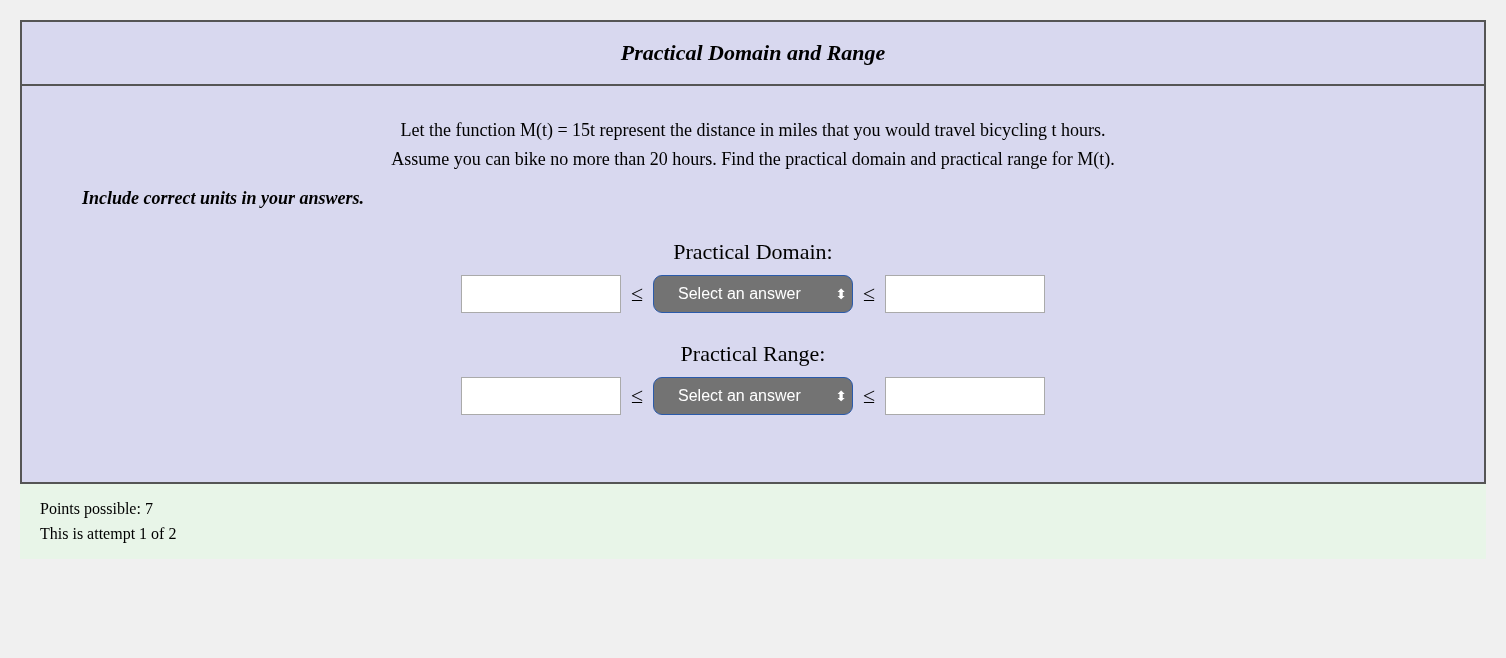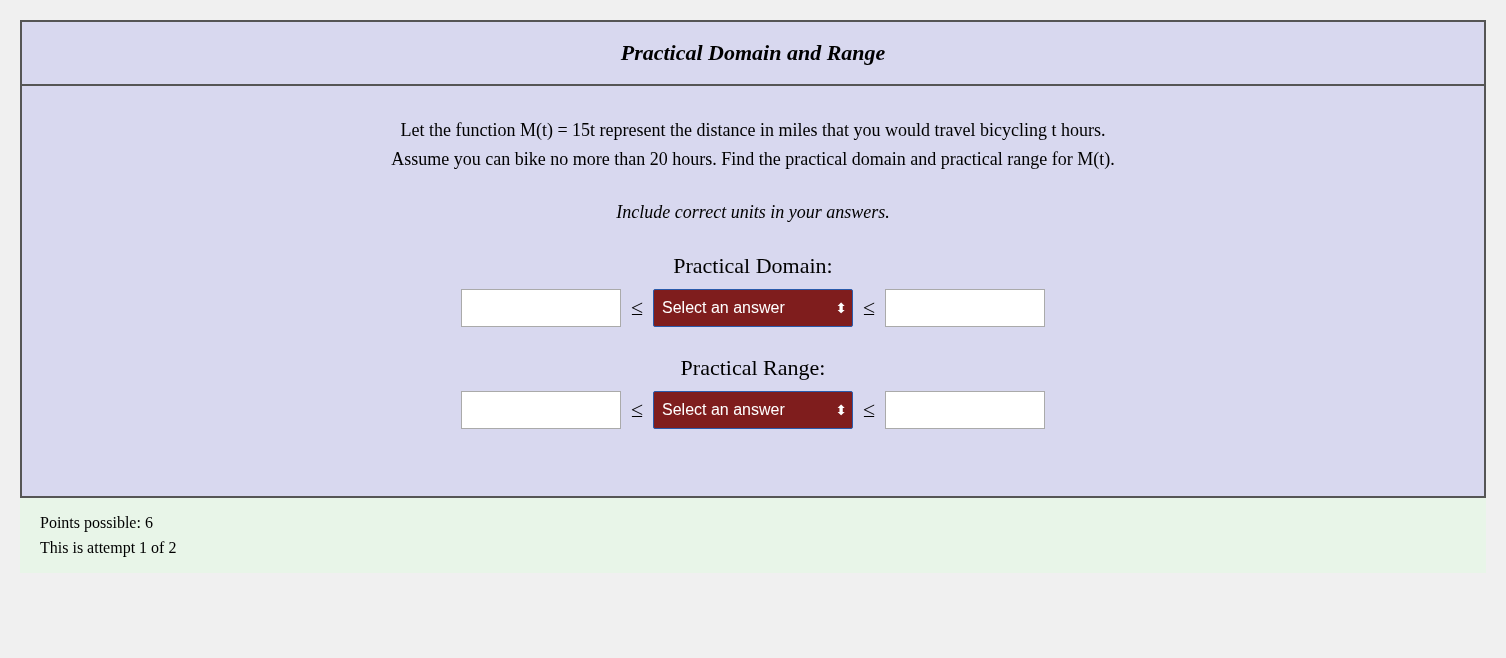--- a/index.html
+++ b/index.html
@@ -45,28 +45,28 @@
     .content-area {
       padding: 30px 60px 40px 60px;
       background: #d8d8ef;
     }
 
     .problem-text {
       font-size: 18px;
       color: #000;
       text-align: center;
       line-height: 1.6;
-      margin-bottom: 28px;
+      margin-bottom: 14px;
     }
 
     .emphasis-text {
       font-size: 18px;
-      font-weight: normal;
+      font-weight: bold;
       font-style: italic;
-      text-align: center;
+      text-align: left;
       color: #000;
       margin-bottom: 30px;
     }
 
     .domain-section {
       margin-bottom: 28px;
     }
 
     .section-label {
       text-align: center;
@@ -92,30 +92,30 @@
     }
 
     .leq-symbol {
       font-size: 22px;
       color: #000;
       font-family: Georgia, serif;
     }
 
     .select-dropdown {
       height: 38px;
-      background: #7f1d1d;
+      background: #737373;
       color: #fff;
       border: 1px solid #2a5aaa;
       font-size: 16px;
-      padding: 4px 8px;
+      padding: 4px 24px;
       cursor: pointer;
       appearance: none;
       -webkit-appearance: none;
       min-width: 200px;
-      border-radius: 2px;
+      border-radius: 9px;
     }
 
     .select-wrapper {
       position: relative;
       display: inline-block;
     }
 
     .select-wrapper::after {
       content: '⬍';
       position: absolute;
@@ -195,16 +195,16 @@
             </select>
           </div>
           <span class="leq-symbol">≤</span>
           <input type="text" class="number-input" style="">
         </div>
       </div>
     </div>
   </div>
 
   <div class="points-bar">
-    <div>Points possible: 6</div>
+    <div>Points possible: 7</div>
     <div>This is attempt 1 of 2</div>
   </div>
 </div>
 
 </body></html>

